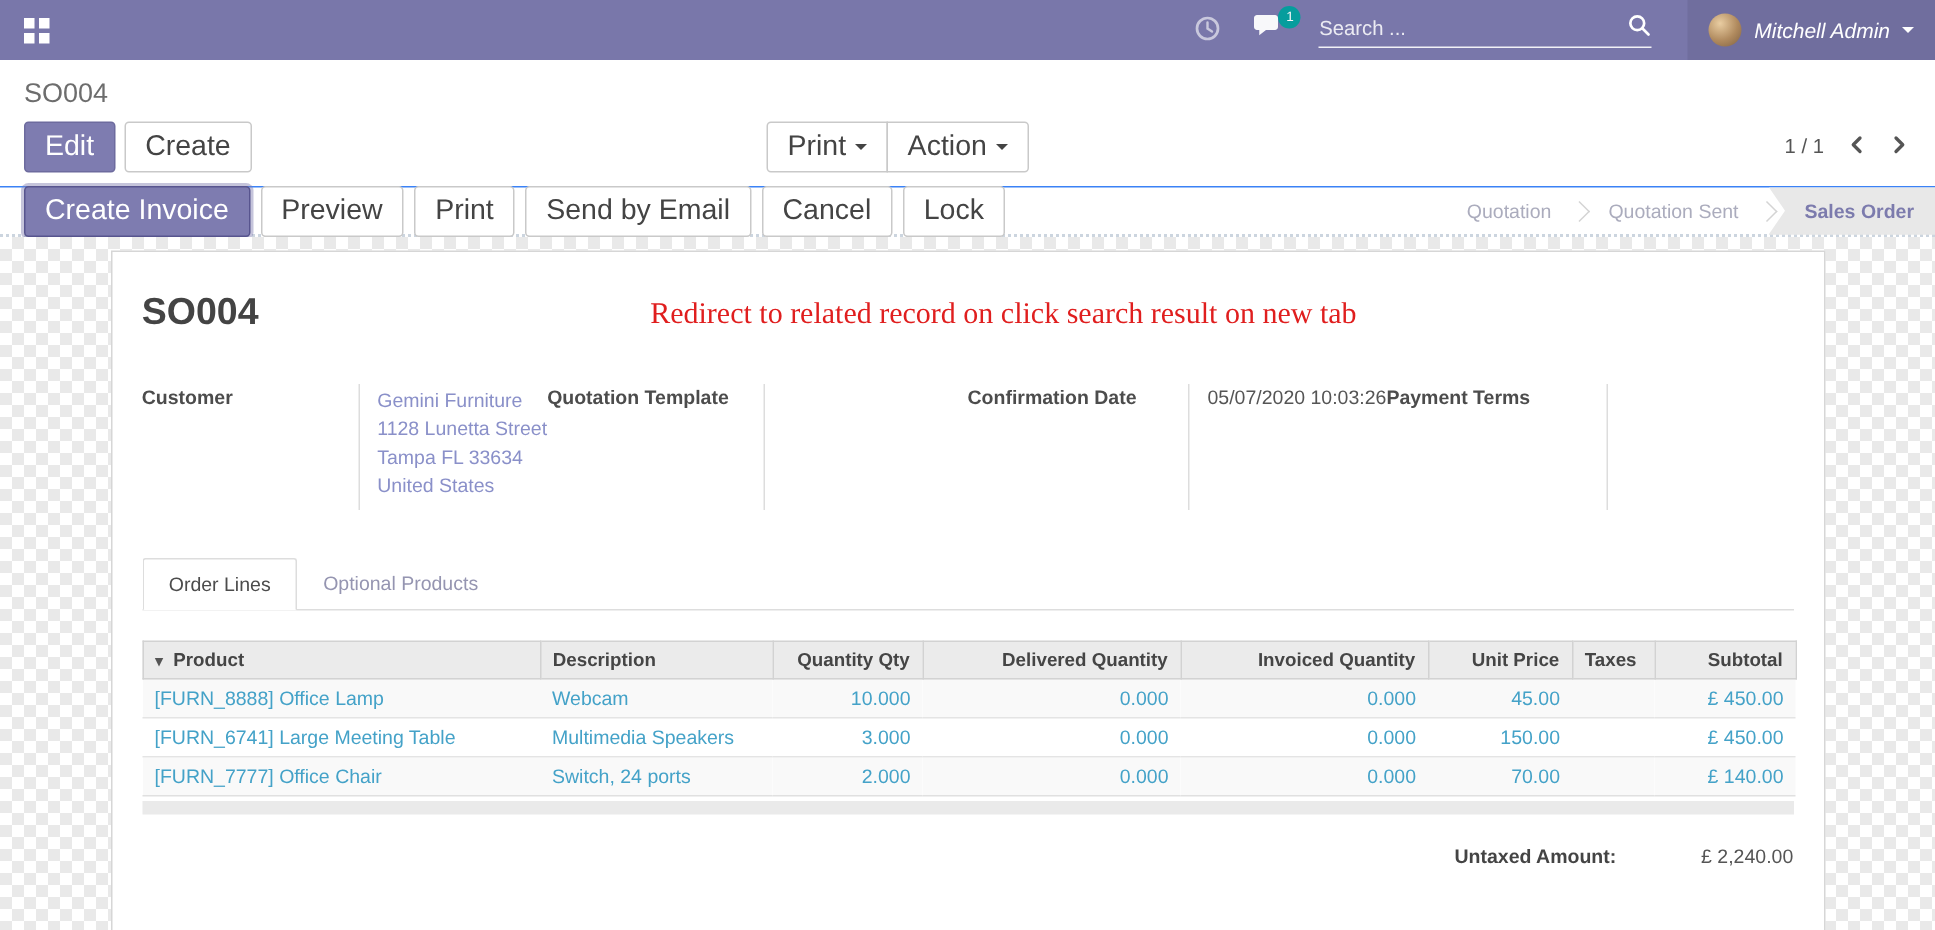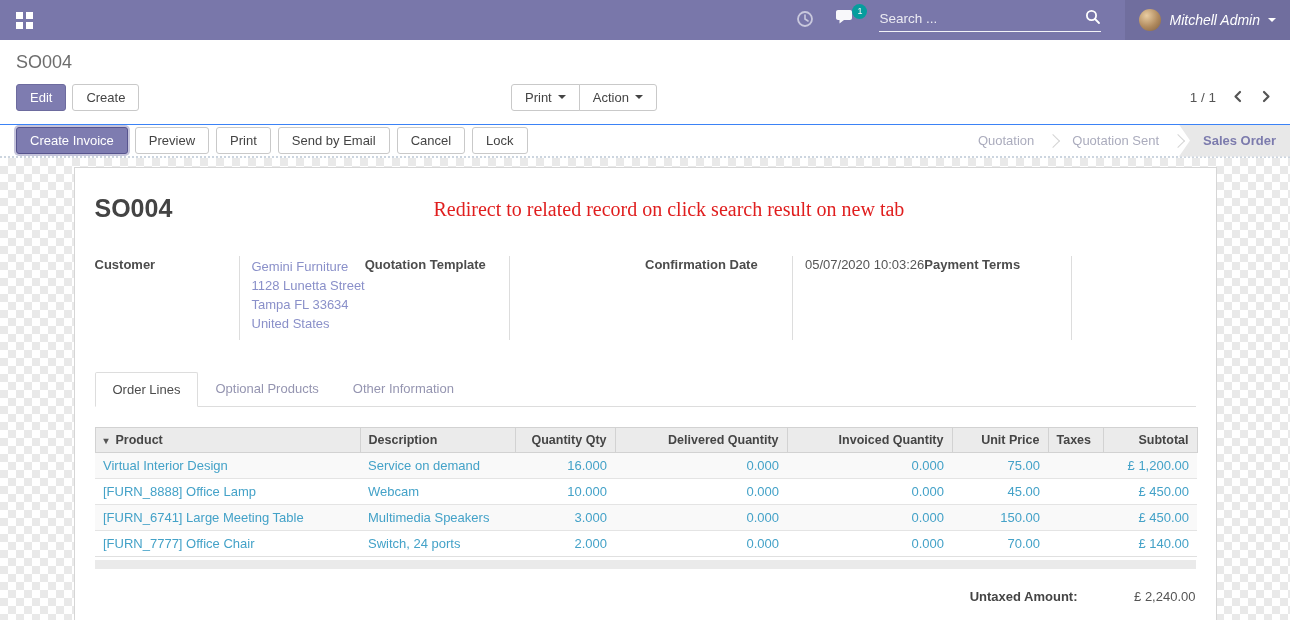--- a/index.html
+++ b/index.html
@@ -31,21 +31,21 @@
   .avatar { width:22px; height:22px; border-radius:50%;
             background:radial-gradient(circle at 35% 30%, #e9cda2, #b08a5e 55%, #7d5f41); }
   .user-name { color:#ffffff; font-size:14px;font-style:italic; }
   .caret-down-w { width:0; height:0; border:4px solid transparent; border-top-color:#fff;
                   margin-top:4px; }
 
   
   .cp { padding:12px 16px 0; flex:0 0 auto; }
   .breadcrumb { font-size:18px; color:#6d6d6d; margin-bottom:10px; }
   .cp-row { display:flex; align-items:center; position:relative; height:29px; }
-  .btn { font-family:"Liberation Sans",sans-serif; font-size:13px; padding:5px 13px;
+  .btn { font-family:"Liberation Sans",sans-serif; font-size:19px; padding:5px 13px;
          border-radius:3px; border:1px solid #c9c9c9; background:#fff; color:#444;
          cursor:pointer; }
   .btn-primary { background:#7e7cb0; border-color:#6d6b9e; color:#fff; }
   .btn-edit { margin-right:6px; }
   .dd-group { position:absolute; left:495px; display:flex; }
   .dd-group .btn:first-child { border-radius:3px 0 0 3px; }
   .dd-group .btn:last-child { border-radius:0 3px 3px 0; margin-left:-1px; }
   .dd-caret { display:inline-block; width:0; height:0; border:4px solid transparent;
               border-top-color:#444; margin-left:6px; vertical-align:-1px; }
   .pager { margin-left:auto; display:flex; align-items:center; gap:14px; color:#555;
@@ -223,21 +223,20 @@
         <div class="frow">
           <div class="flabel">Payment Terms</div>
           <div class="fvalue"></div>
         </div>
       </div>
     </div>
 
     <div class="tabs">
       <span class="tab active">Order Lines</span>
       <span class="tab">Optional Products</span>
-      <span class="tab">Other Information</span>
     </div>
 
     <table class="olines">
       <colgroup>
           <col style="width: 265px;">
           <col style="width: 155px;">
           <col style="width: 100px;">
           <col style="width: 172px;">
           <col style="width: 165px;">
           <col style="width: 96px;">
@@ -250,30 +249,20 @@
             <th class="c1">Description</th>
             <th class="c2">Quantity Qty</th>
             <th class="c3">Delivered Quantity</th>
             <th class="c4">Invoiced Quantity</th>
             <th class="c5">Unit Price</th>
             <th class="c6">Taxes</th>
             <th class="c7">Subtotal</th>
           </tr>
         </thead>
       <tbody>
-          <tr>
-            <td class="c0">Virtual Interior Design</td>
-            <td class="c1">Service on demand</td>
-            <td class="c2">16.000</td>
-            <td class="c3">0.000</td>
-            <td class="c4">0.000</td>
-            <td class="c5">75.00</td>
-            <td class="c6"></td>
-            <td class="c7">£ 1,200.00</td>
-          </tr>
           <tr>
             <td class="c0">[FURN_8888] Office Lamp</td>
             <td class="c1">Webcam</td>
             <td class="c2">10.000</td>
             <td class="c3">0.000</td>
             <td class="c4">0.000</td>
             <td class="c5">45.00</td>
             <td class="c6"></td>
             <td class="c7">£ 450.00</td>
           </tr>

